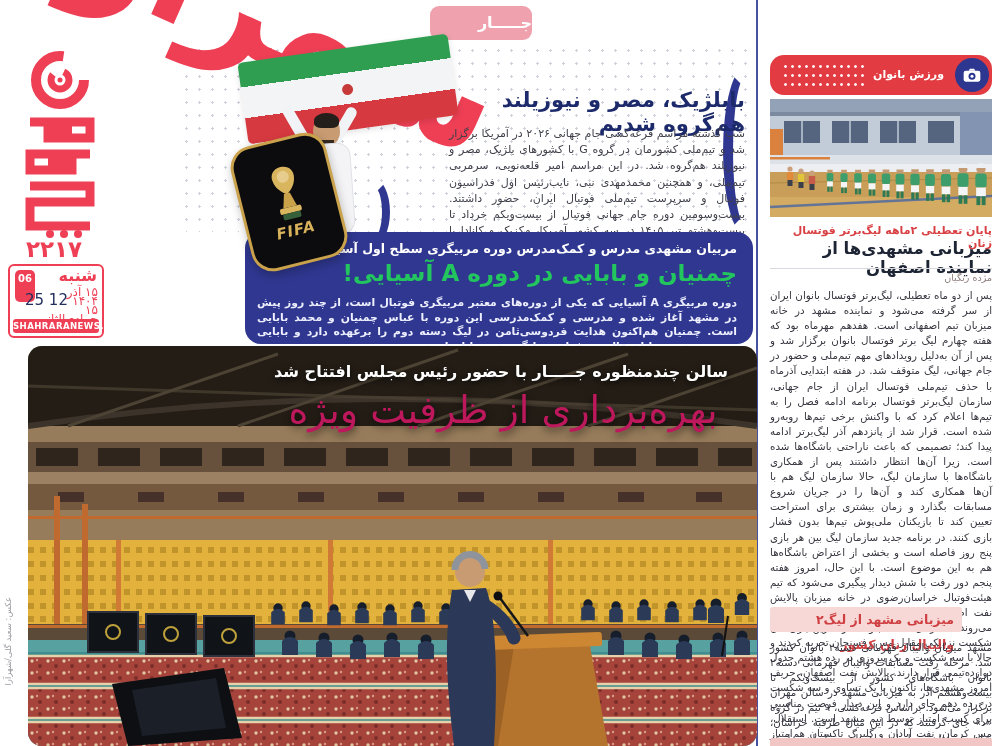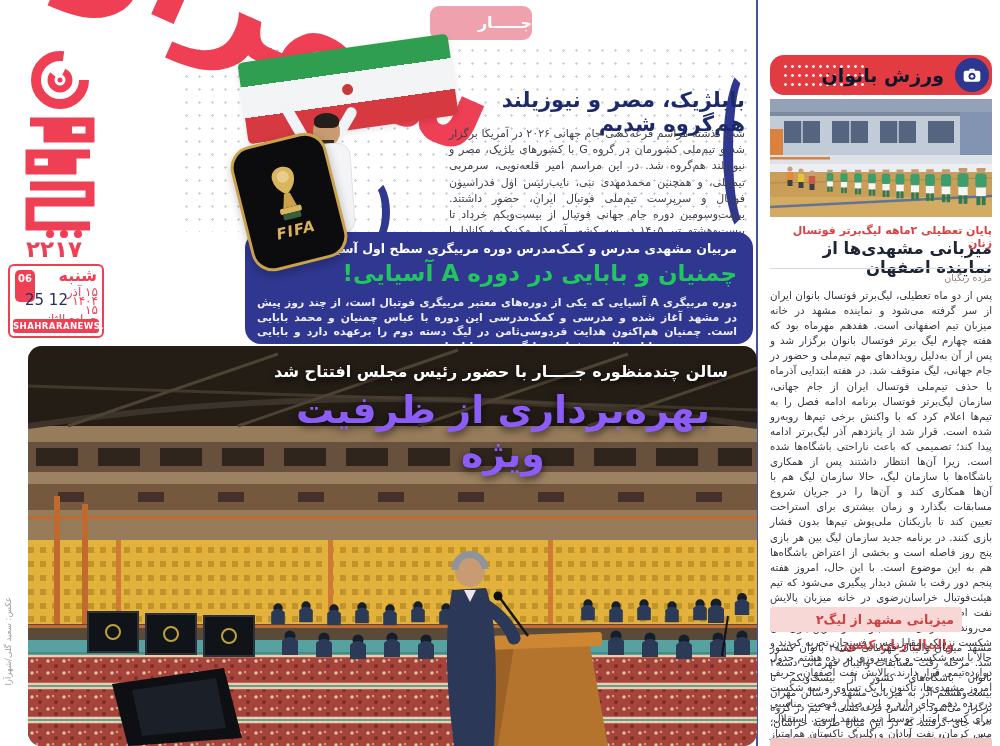--- a/index.html
+++ b/index.html
@@ -61,30 +61,30 @@
   .blue-box{left:245px;top:232px;width:508px;height:112px;background:#2f3790;border-radius:16px;z-index:4;}
   .blue-kicker{position:absolute;right:16px;top:9px;color:#fff;font-size:12.5px;font-weight:bold;}
   .blue-headline{position:absolute;right:16px;top:28px;color:#22c55e;font-size:23px;font-weight:bold;}
   .blue-body{position:absolute;right:16px;left:12px;top:64px;color:#eef0ff;font-size:10.8px;
         line-height:14.6px;font-weight:600;text-align:justify;}
 
   
   .main-photo{left:28px;top:346px;width:729px;height:400px;border-radius:14px;overflow:hidden;z-index:5;}
   .photo-kicker{position:absolute;right:10px;top:16px;width:492px;text-align:center;color:#fff;
         font-size:16px;font-weight:bold;z-index:2;text-shadow:0 2px 6px rgba(0,0,0,.85);}
-  .photo-headline{position:absolute;right:18px;top:42px;width:472px;text-align:center;color:#8b5cf6;
-        font-size:38px;font-weight:bold;z-index:2;text-shadow:0 3px 8px rgba(0,0,0,.7);}
+  .photo-headline{position:absolute;right:18px;top:42px;width:472px;text-align:center;color:#be185d;
+        font-size:38px;font-weight:normal;z-index:2;text-shadow:0 3px 8px rgba(0,0,0,.7);}
   .photo-credit{left:3px;top:597px;z-index:6;color:#9a9aa2;font-size:8.5px;
         writing-mode:vertical-rl;transform:rotate(180deg);}
 
   
   .ws-banner{left:770px;top:55px;width:222px;height:40px;background:#e23b41;border-radius:14px;z-index:3;}
   .ws-dots{position:absolute;left:12px;top:7px;bottom:7px;width:86px;opacity:.9;
         background-image:radial-gradient(#ffffff 1.1px,transparent 1.4px);background-size:7px 9px;}
-  .ws-title{position:absolute;right:48px;top:0;line-height:40px;color:#0f172a;font-size:19px;font-weight:bold;}
+  .ws-title{position:absolute;right:48px;top:0;line-height:40px;color:#ffffff;font-size:11px;font-weight:bold;}
   .ws-badge{position:absolute;right:3px;top:3px;width:34px;height:34px;border-radius:50%;
         background:#2e3790;display:flex;align-items:center;justify-content:center;}
   .fs-photo{left:770px;top:99px;width:222px;height:118px;overflow:hidden;z-index:3;}
   .fs-kicker{left:770px;top:224px;width:222px;color:#d84043;font-size:11px;font-weight:600;}
   .fs-headline{left:770px;top:239px;width:222px;color:#1d2433;font-size:16.5px;font-weight:bold;}
   .fs-divider{left:770px;top:268px;width:222px;height:1px;background:#d8d8de;}
   .fs-byline{left:770px;top:272px;width:222px;color:#8d7c7c;font-size:9.5px;}
   .fs-body{left:770px;width:222px;color:#35353f;font-size:10.3px;line-height:15.1px;text-align:justify;}
   .fs-body1{top:288px;}
   .fs-subhead{left:770px;top:607px;width:192px;height:25px;background:#f7d8d6;border-radius:3px;

